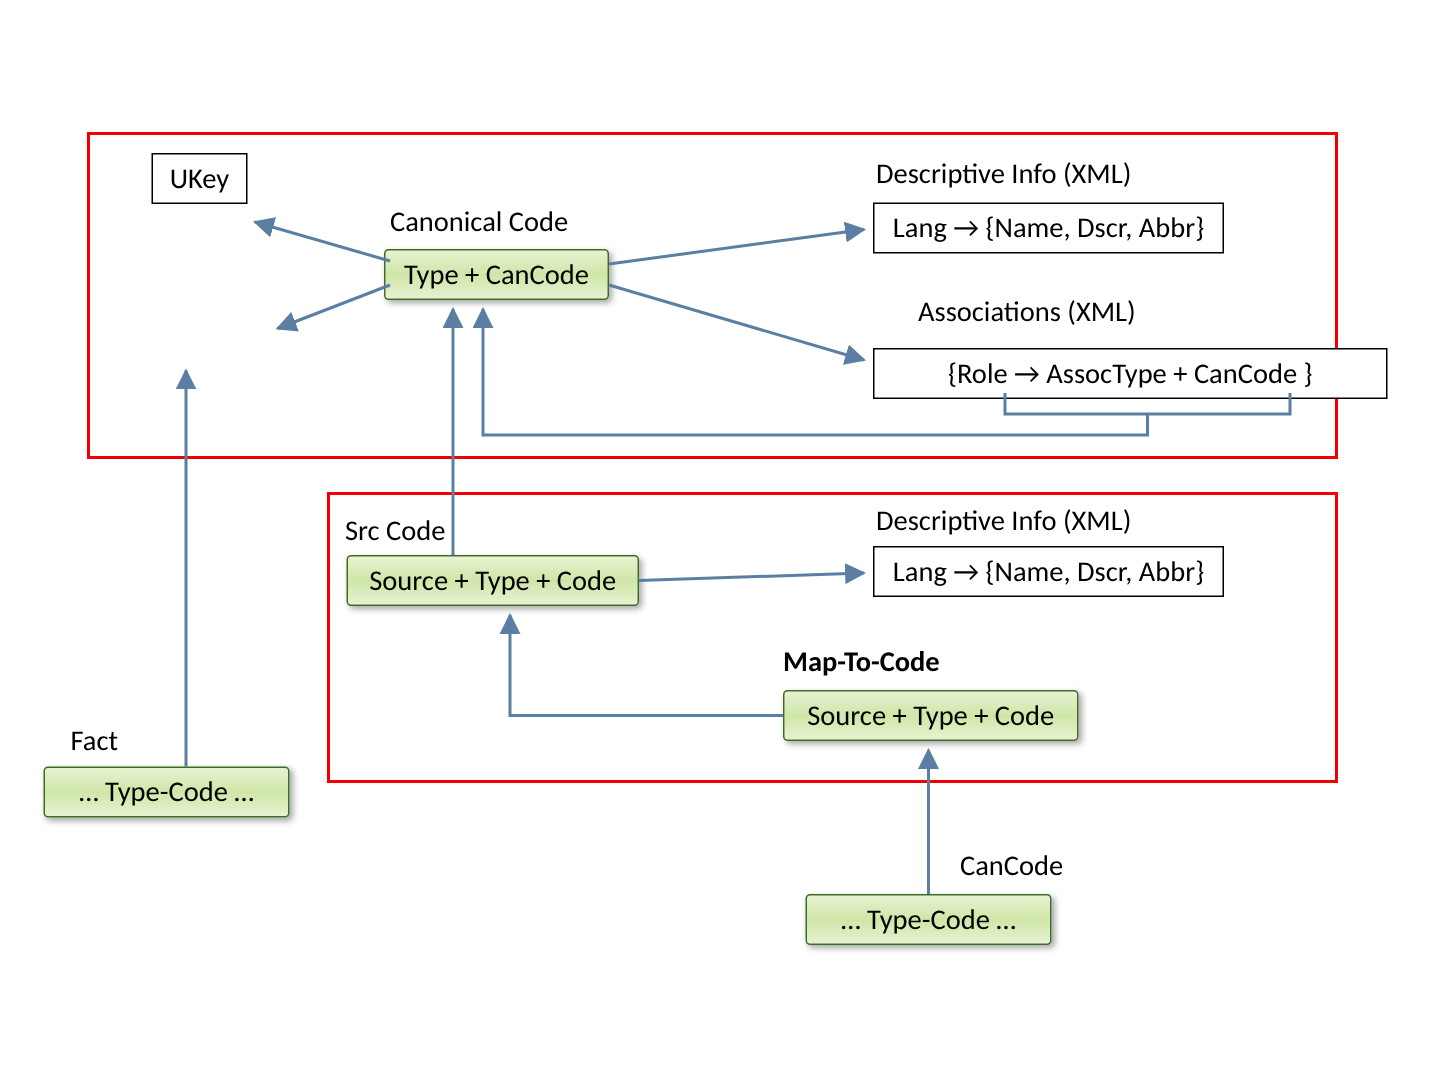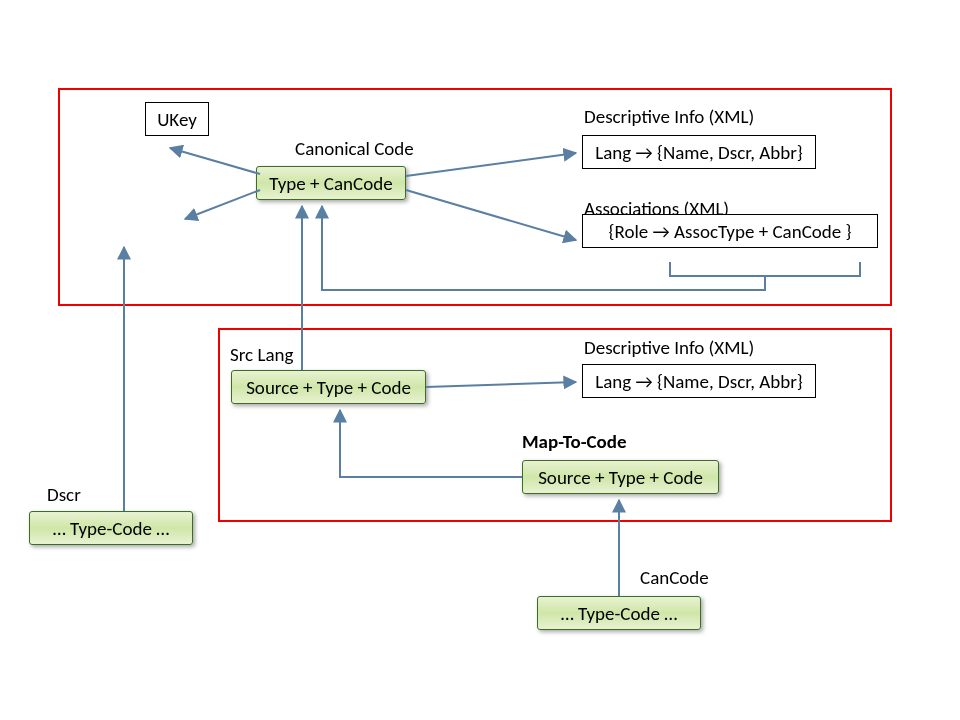--- a/index.html
+++ b/index.html
@@ -57,44 +57,44 @@
 </style>
 </head>
 <body>
 
 <div class="stage">
 
   <div class="red-frame" style="left:58px; top:88px; width:834px; height:218px;"></div>
 
   <div class="red-frame" style="left:218px; top:328px; width:674px; height:194px;"></div>
 
-  <div class="label" style="left:260px; top:137px;margin-left:35px;">Canonical Code</div>
+  <div class="label" style="left:260px; top:137px;">Canonical Code</div>
 
   <div class="label" style="left:584px; top:105px;">Descriptive Info (XML)</div>
 
-  <div class="label" style="left:584px; top:197px;">Associations (XML)</div>
+  <div class="label" style="left:612px; top:197px;">Associations (XML)</div>
 
-  <div class="label" style="left:230px; top:343px;">Src Lang</div>
+  <div class="label" style="left:230px; top:343px;">Src Code</div>
 
   <div class="label" style="left:584px; top:336px;">Descriptive Info (XML)</div>
 
   <div class="label" style="left:522px; top:430px;font-weight:bold;">Map-To-Code</div>
 
-  <div class="label" style="left:47px; top:483px;">Dscr</div>
+  <div class="label" style="left:47px; top:483px;">Fact</div>
 
   <div class="label" style="left:640px; top:566px;">CanCode</div>
 
-  <div class="box plain-box" style="left:101px; top:102px; width:64px; height:34px;margin-left:44px;">UKey</div>
+  <div class="box plain-box" style="left:101px; top:102px; width:64px; height:34px;">UKey</div>
 
   <div class="box green-box" style="left:256px; top:166px; width:150px; height:34px;">Type + CanCode</div>
 
   <div class="box plain-box" style="left:582px; top:135px; width:234px; height:34px;">Lang → {Name, Dscr, Abbr}</div>
 
 
-  <div class="box plain-box" style="left:582px; top:214px; width:296px; height:34px;">{Role → AssocType + CanCode }</div>
+  <div class="box plain-box" style="left:582px; top:232px; width:343px; height:34px;">{Role → AssocType + CanCode }</div>
 
   <div class="box green-box" style="left:231px; top:370px; width:195px; height:34px;">Source + Type + Code</div>
 
   <div class="box plain-box" style="left:582px; top:364px; width:234px; height:34px;">Lang → {Name, Dscr, Abbr}</div>
 
   <div class="box green-box" style="left:522px; top:460px; width:197px; height:34px;">Source + Type + Code</div>
 
   <div class="box green-box" style="left:29px; top:511px; width:164px; height:34px;">…  Type-Code  …</div>
 
   <div class="box green-box" style="left:537px; top:596px; width:164px; height:34px;">…  Type-Code  …</div>

